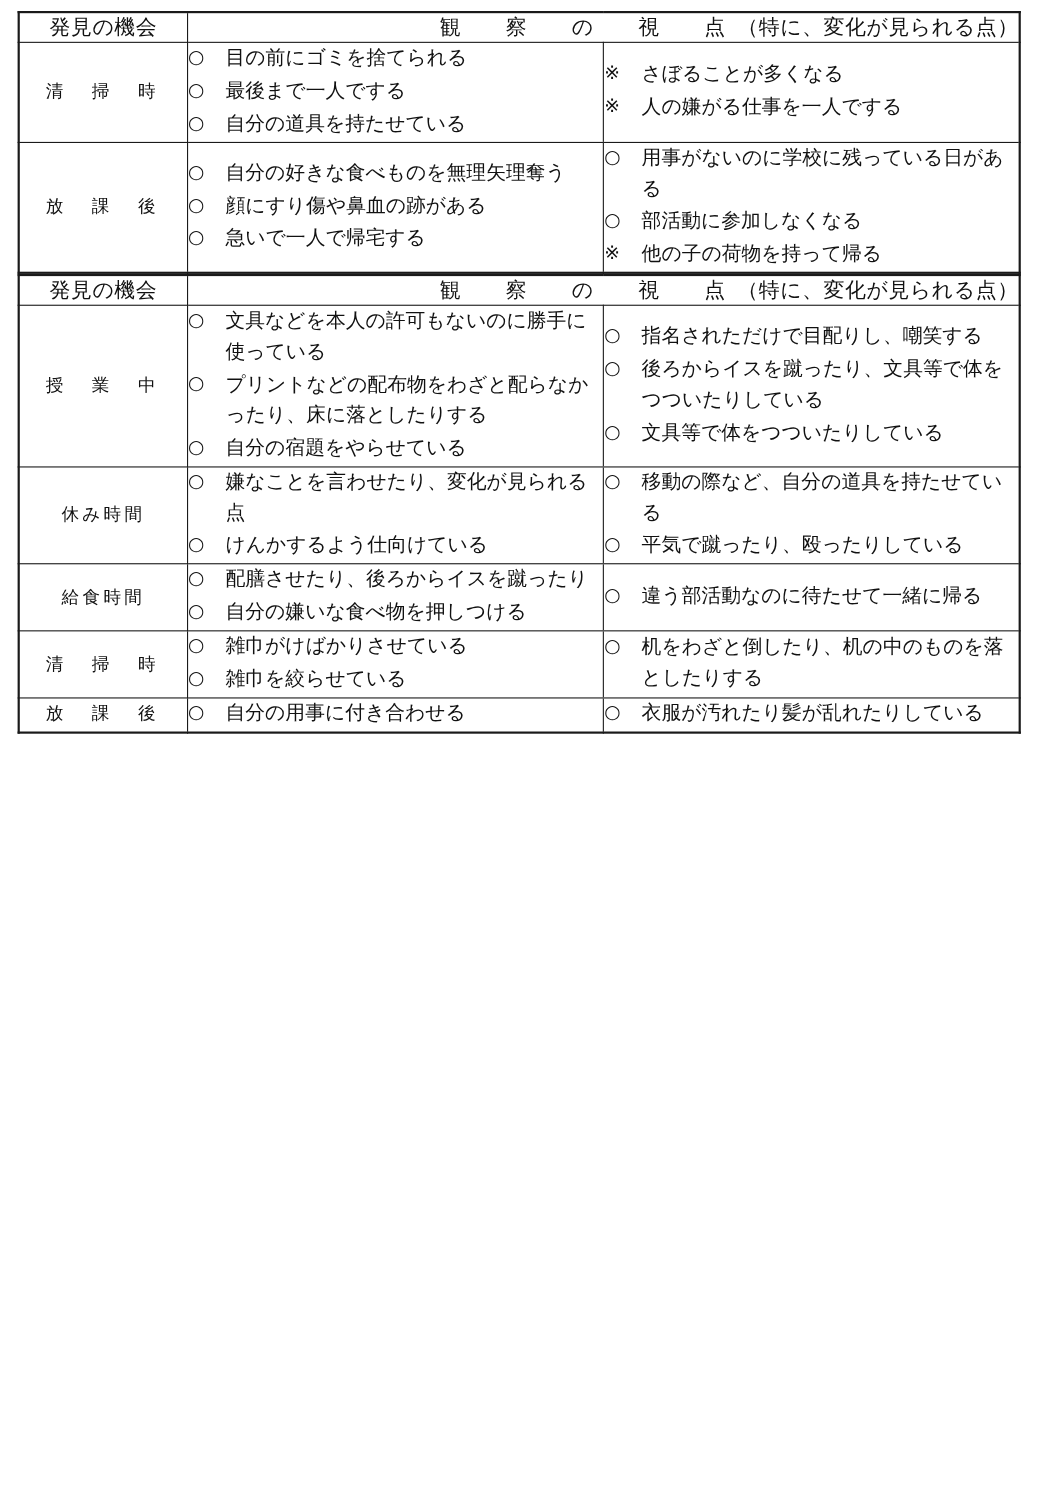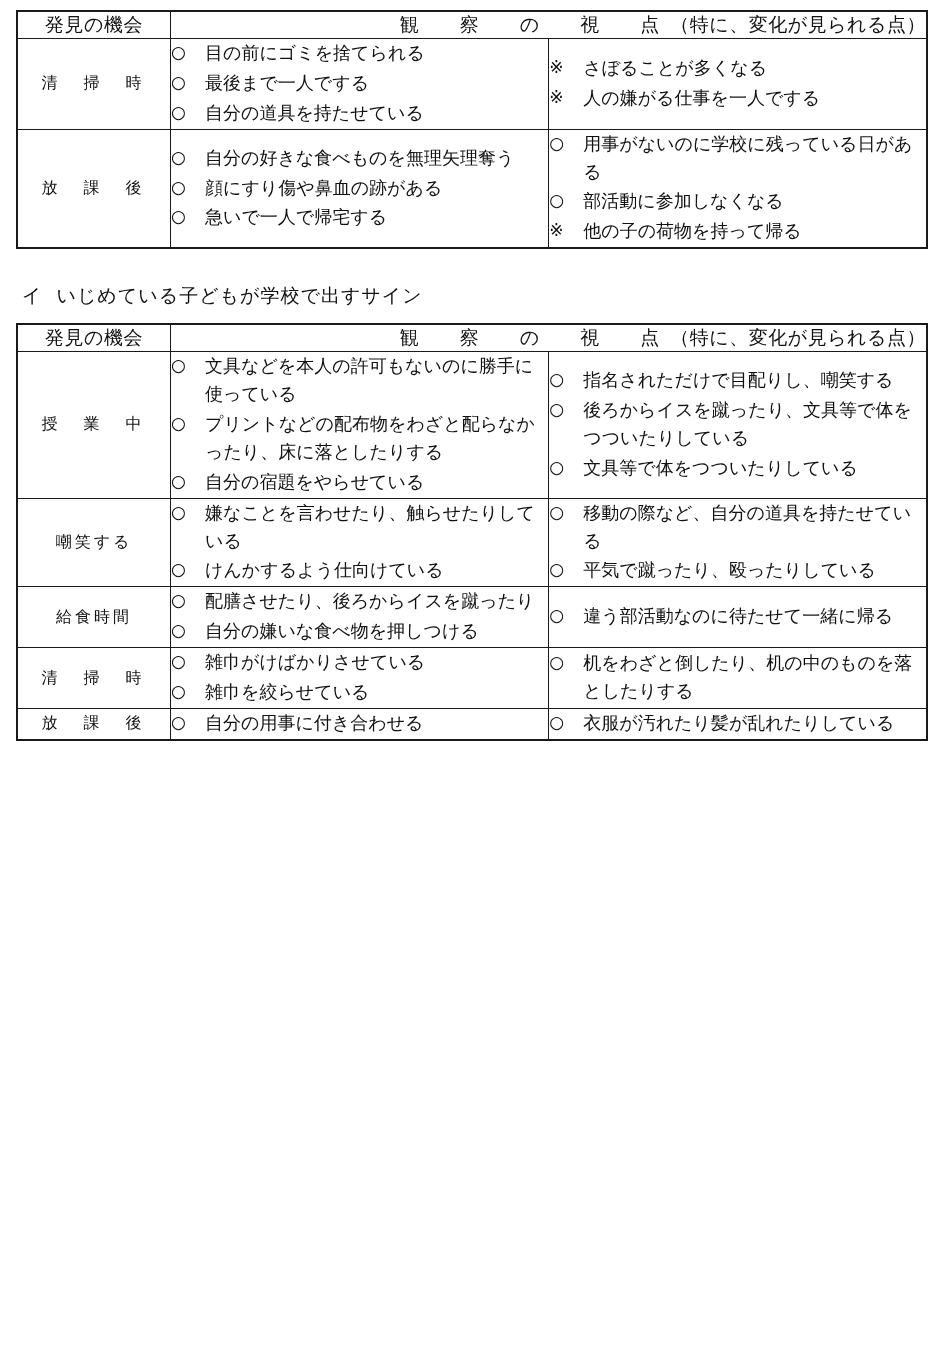--- a/index.html
+++ b/index.html
@@ -166,23 +166,20 @@
             </div>
           <div class="item">
               <span class="mk">※</span>
               <span class="tx">他の子の荷物を持って帰る</span>
             </div>
         </td>
       </tr>
     </tbody>
   </table>
 
-  <div class="section-heading">
-    <span class="lead">イ</span><span>いじめている子どもが学校で出すサイン</span>
-  </div>
 
   <table class="signtable">
     <tbody>
       <tr>
         <td class="hdr-occasion">発見の機会</td>
         <td class="hdr-view" colspan="2">
           <span class="sp">観　察　の　視　点</span><span>（特に、変化が見られる点）</span>
         </td>
       </tr>
 
@@ -212,25 +209,25 @@
               <span class="tx">後ろからイスを蹴ったり、文具等で体をつついたりしている</span>
             </div>
           <div class="item">
               <span class="mk">○</span>
               <span class="tx">文具等で体をつついたりしている</span>
             </div>
         </td>
       </tr>
 
       <tr>
-        <td class="occasion tight">嘲笑する</td>
-        <td class="col left">
-          <div class="item">
-              <span class="mk">○</span>
-              <span class="tx">嫌なことを言わせたり、触らせたりしている</span>
+        <td class="occasion tight">休み時間</td>
+        <td class="col left">
+          <div class="item">
+              <span class="mk">○</span>
+              <span class="tx">嫌なことを言わせたり、変化が見られる点</span>
             </div>
           <div class="item">
               <span class="mk">○</span>
               <span class="tx">けんかするよう仕向けている</span>
             </div>
         </td>
         <td class="col">
           <div class="item">
               <span class="mk">○</span>
               <span class="tx">移動の際など、自分の道具を持たせている</span>

